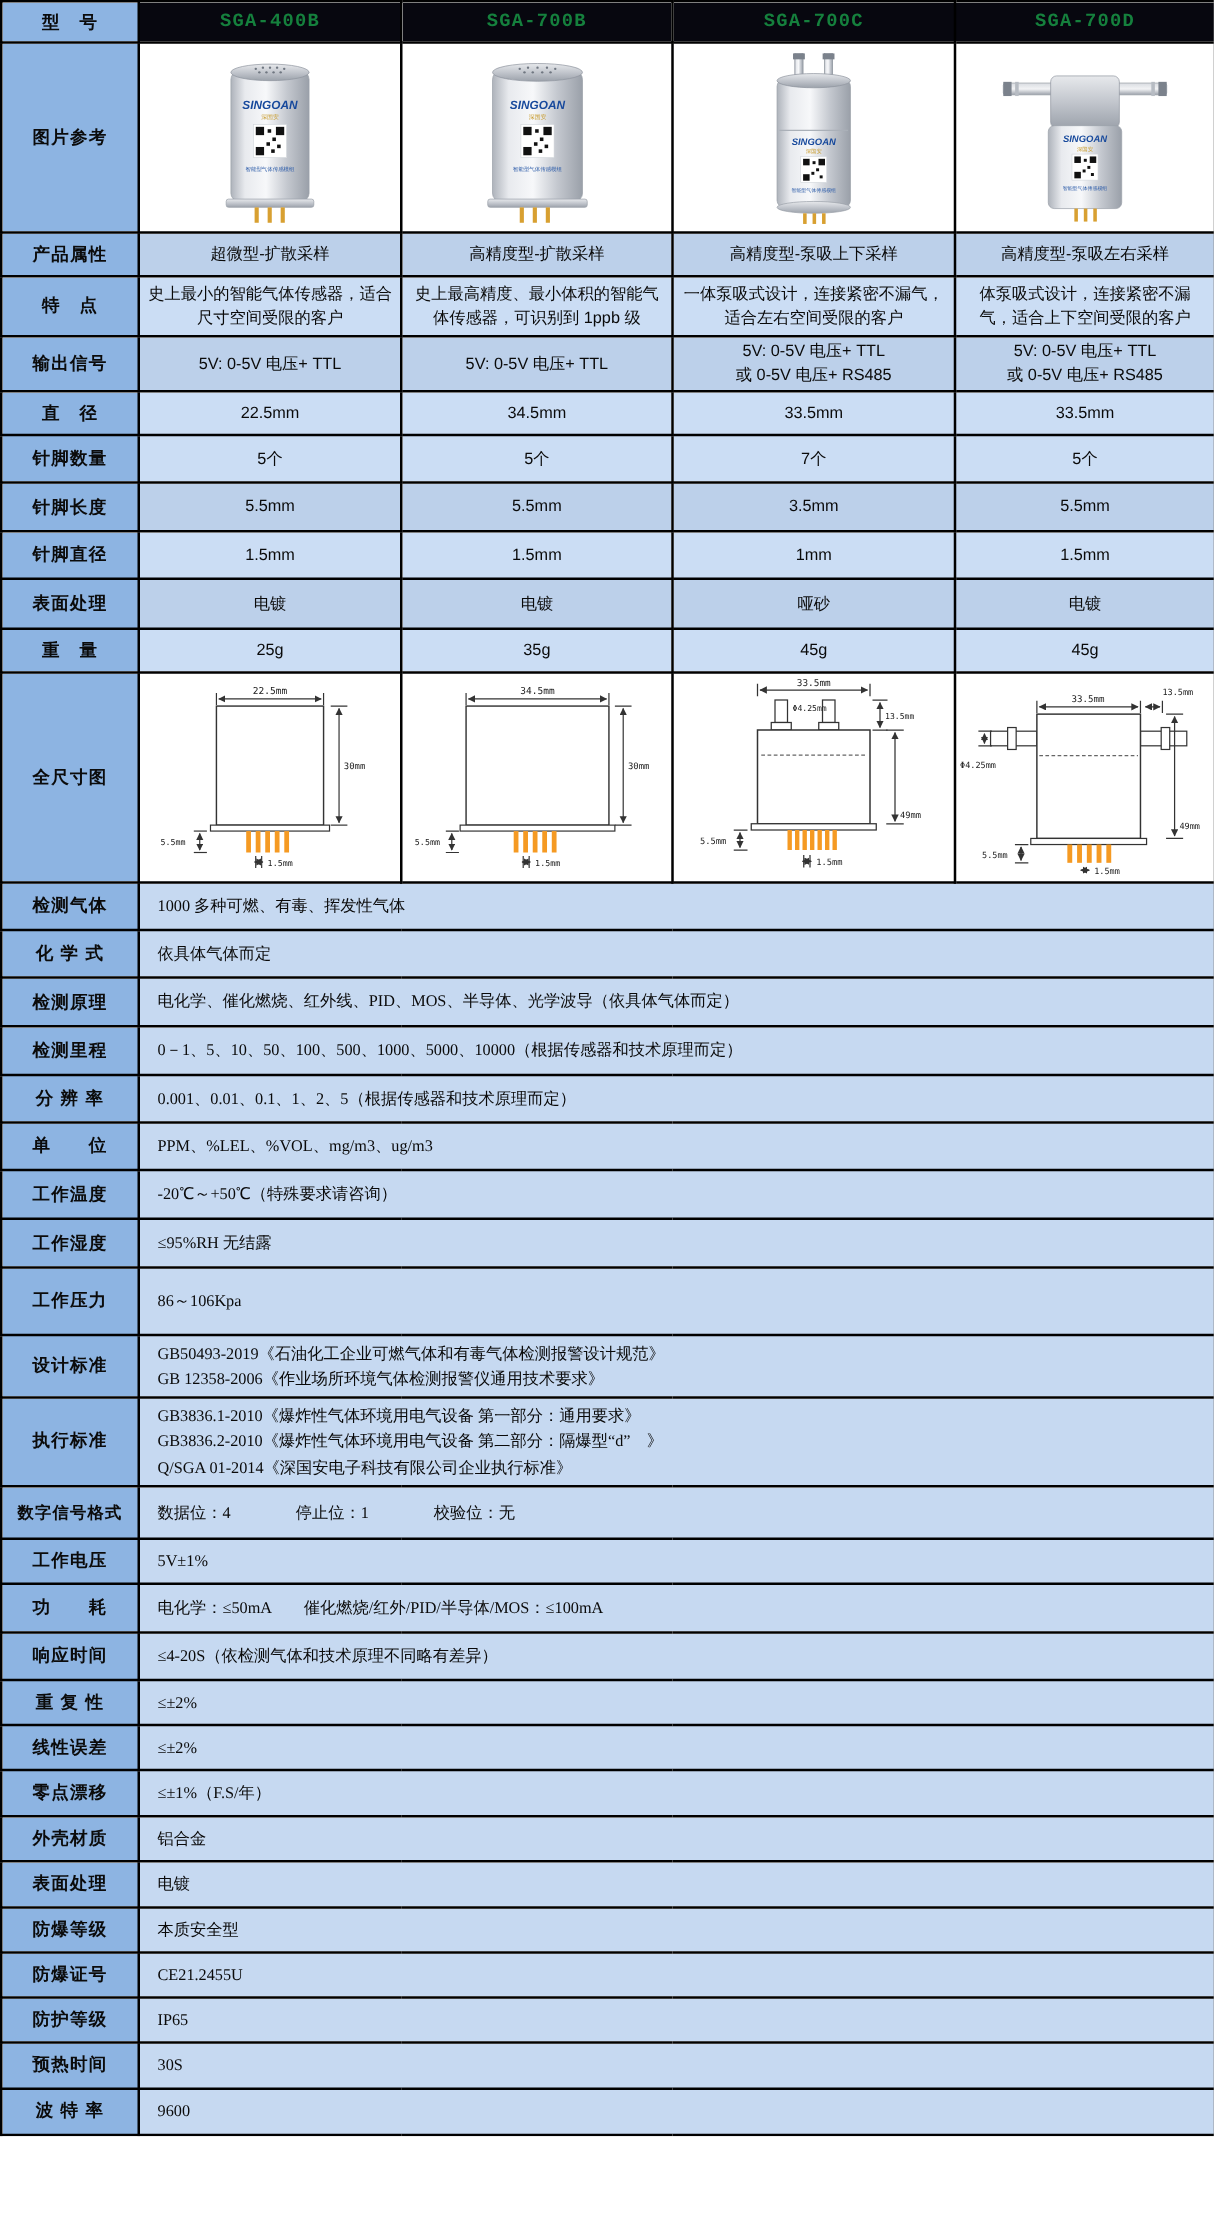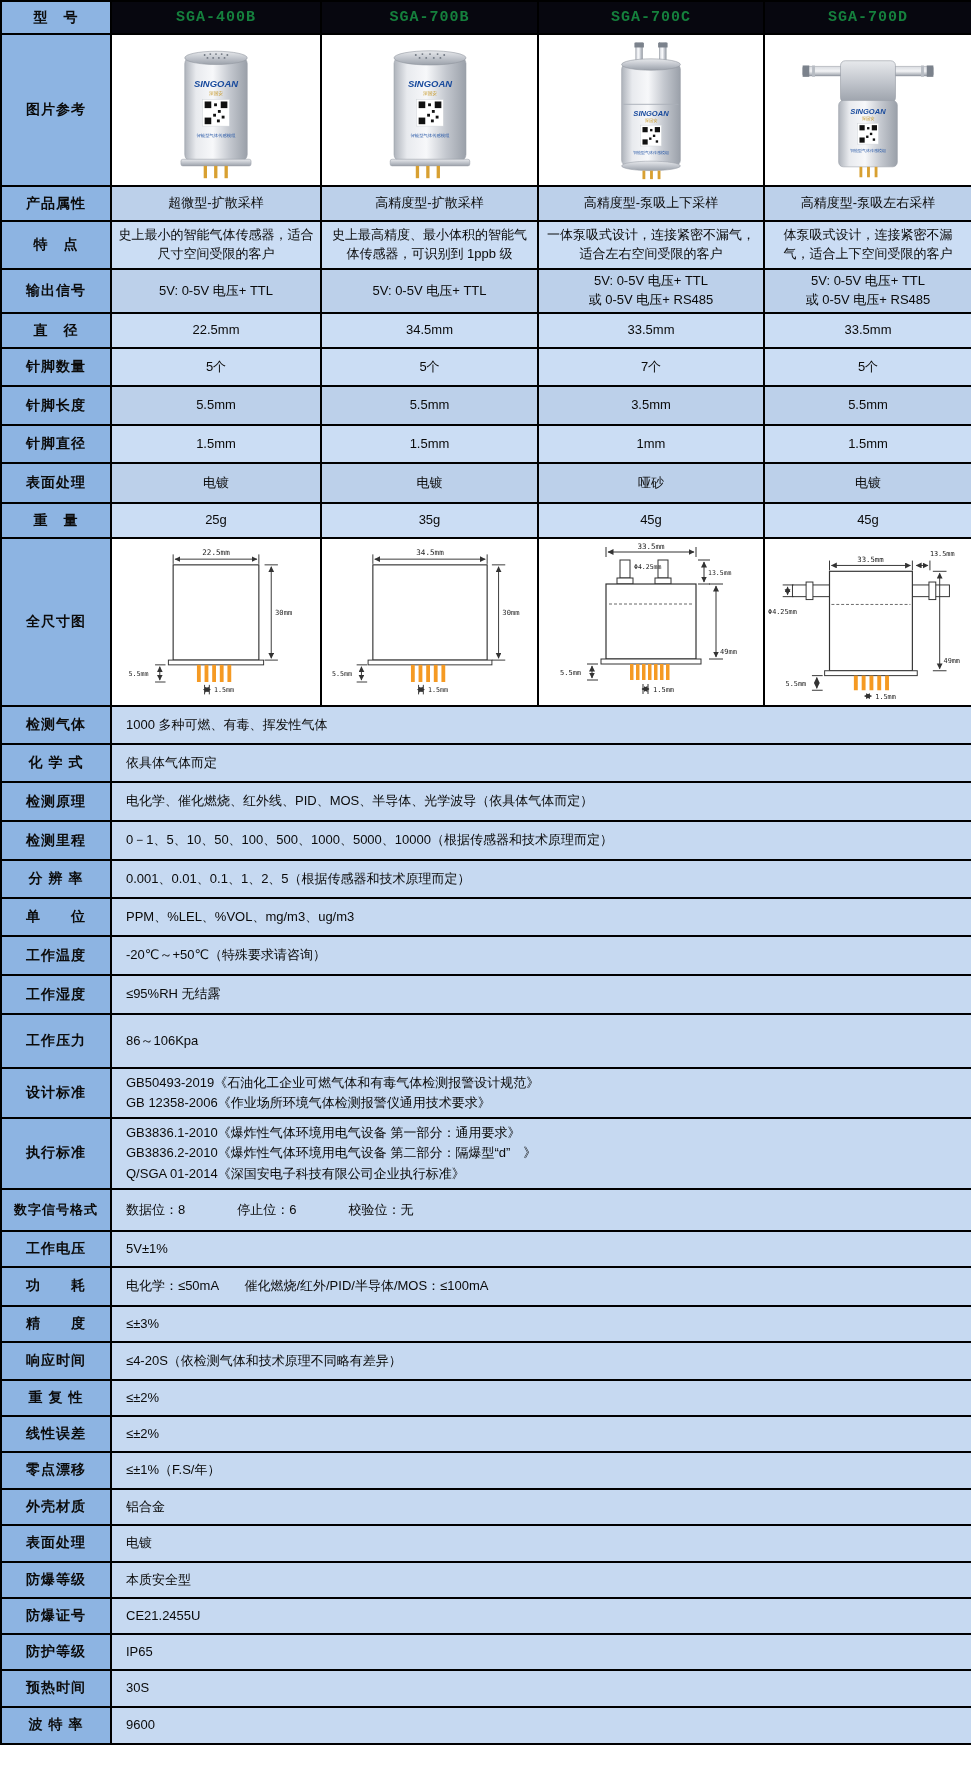--- a/index.html
+++ b/index.html
@@ -7,21 +7,21 @@
   table{border-collapse:collapse;table-layout:fixed;width:971px;}
   td{border:2px solid #000;overflow:hidden;vertical-align:middle;padding:0;}
   .lbl{background:#8db4e2;font-weight:bold;font-size:14px;text-align:center;color:#0b0b0b;letter-spacing:1px;}
   .mhead{background:#07070f;color:#15803d;font-family:"Liberation Mono","DejaVu Sans Mono",monospace;
          font-weight:bold;font-size:15px;text-align:center;letter-spacing:1px;}
   .val{font-size:13px;text-align:center;line-height:1.45;padding:2px 6px;}
   .sval{font-size:13px;text-align:left;padding:4px 4px 4px 14px;line-height:1.55;}
   .preline{white-space:pre-line;}
   .dk{background:#bcd0ea;}
   .lt{background:#cbddf4;margin-left:24px;}
-  .sbg{background:#c6d9f1;}
+  .sbg{background:#c6d9f1;font-family:Liberation Serif, serif;}
   .white{background:#ffffff;text-align:center;}
   .dim-txt{font-family:"DejaVu Sans Mono","Liberation Mono",monospace;fill:#222;}
   svg{display:block;margin:0 auto;}
 </style>
 </head>
 <body>
 
 <svg width="0" height="0" style="position:absolute">
   <defs>
     <linearGradient id="metalBody" x1="0" y1="0" x2="1" y2="0">
@@ -464,34 +464,30 @@
 GB 12358-2006《作业场所环境气体检测报警仪通用技术要求》</td>
       </tr>
   <tr style="height:62px">
         <td class="lbl">执行标准</td>
         <td class="sval sbg preline" colspan="4">GB3836.1-2010《爆炸性气体环境用电气设备 第一部分：通用要求》
 GB3836.2-2010《爆炸性气体环境用电气设备 第二部分：隔爆型“d”　》
 Q/SGA 01-2014《深国安电子科技有限公司企业执行标准》</td>
       </tr>
   <tr style="height:42px">
         <td class="lbl" style="font-size:13px">数字信号格式</td>
-        <td class="sval sbg" colspan="4">数据位：8　　　　停止位：6　　　　校验位：无</td>
+        <td class="sval sbg" colspan="4">数据位：4　　　　停止位：1　　　　校验位：无</td>
       </tr>
   <tr style="height:36px">
         <td class="lbl">工作电压</td>
         <td class="sval sbg" colspan="4">5V±1%</td>
       </tr>
   <tr style="height:39px">
         <td class="lbl">功　　耗</td>
         <td class="sval sbg" colspan="4">电化学：≤50mA　　催化燃烧/红外/PID/半导体/MOS：≤100mA</td>
       </tr>
-  <tr style="height:36px">
-        <td class="lbl">精　　度</td>
-        <td class="sval sbg" colspan="4">≤±3%</td>
-      </tr>
   <tr style="height:38px">
         <td class="lbl">响应时间</td>
         <td class="sval sbg" colspan="4">≤4-20S（依检测气体和技术原理不同略有差异）</td>
       </tr>
   <tr style="height:36px">
         <td class="lbl">重 复 性</td>
         <td class="sval sbg" colspan="4">≤±2%</td>
       </tr>
   <tr style="height:36px">
         <td class="lbl">线性误差</td>

